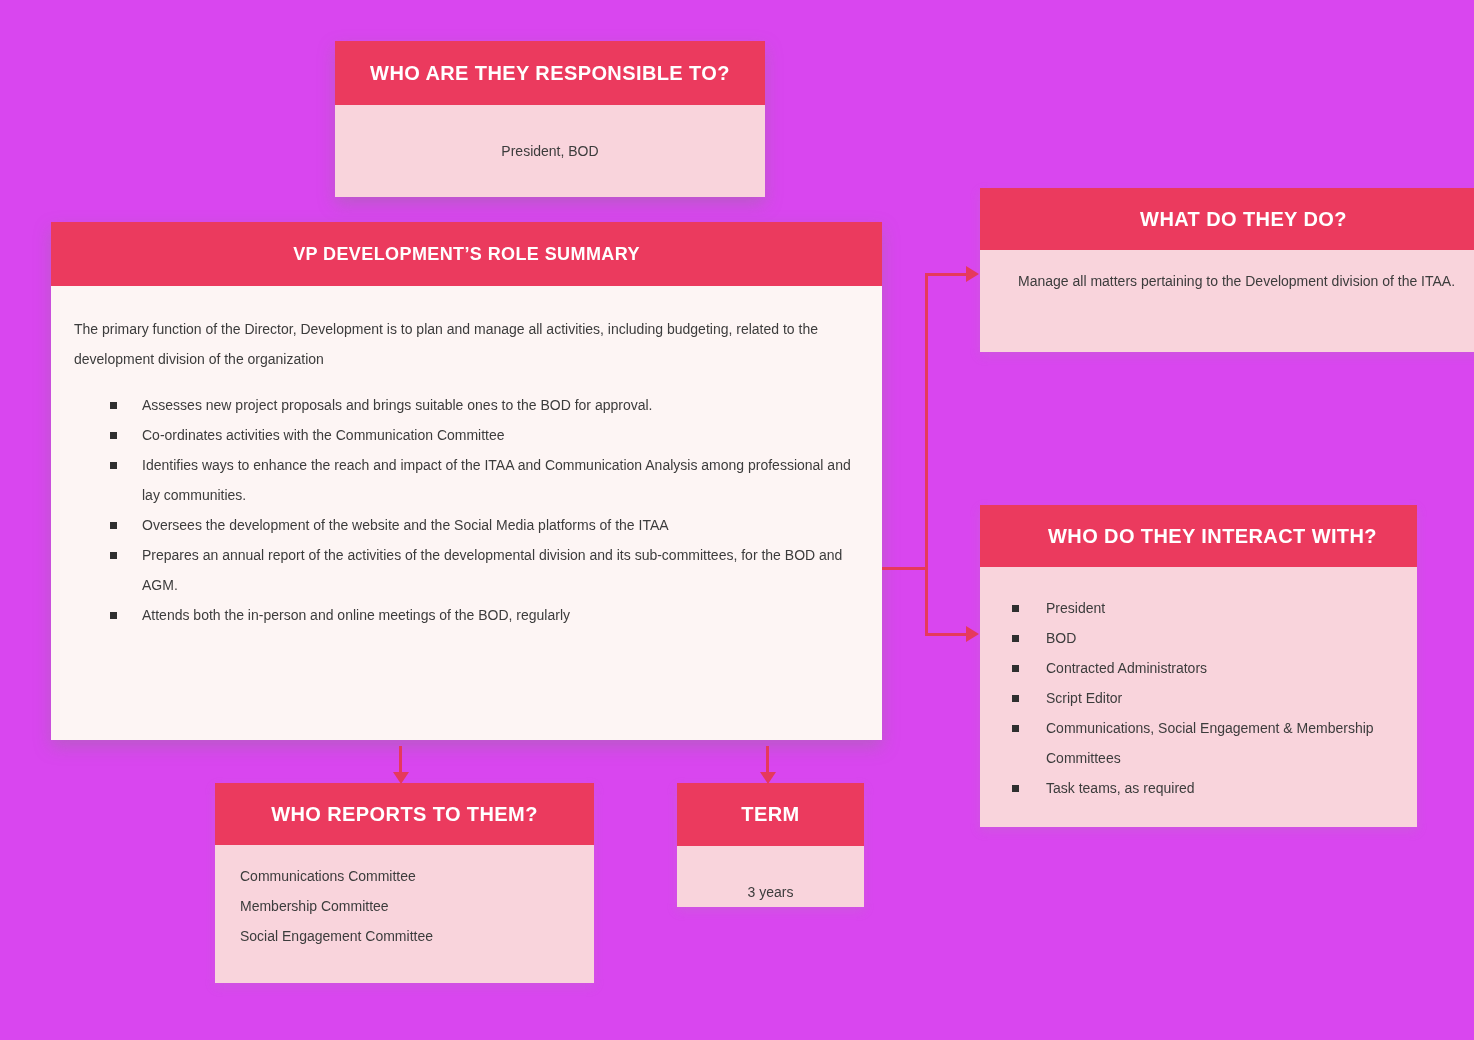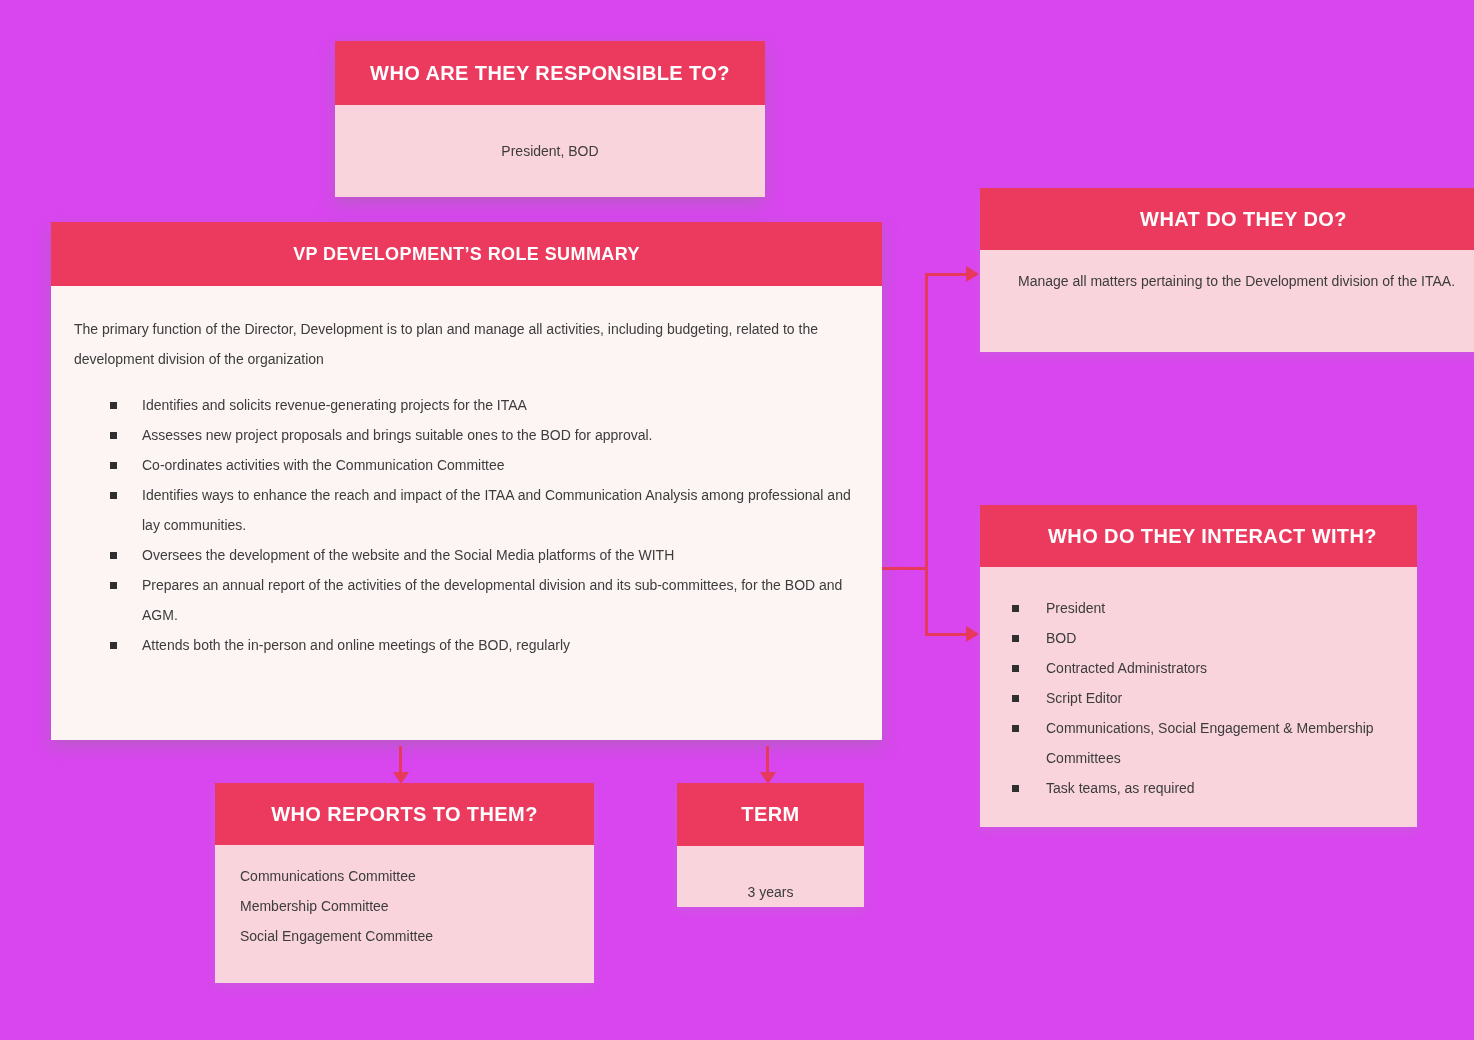--- a/index.html
+++ b/index.html
@@ -107,25 +107,25 @@
     </div>
   </div>
 
   <div class="box shadowed" id="box-role">
     <div class="box-header">
       <span>VP DEVELOPMENT’S ROLE SUMMARY</span>
     </div>
     <div class="box-body">
       <p class="intro">The primary function of the Director, Development is to plan and manage all activities, including budgeting, related to the development division of the organization</p>
       <ul class="sq-list">
-        <li><span class="sq"></span><span>Identifies and solicits revenue-generating projects for the ITAA</span></li>
+        <li><span class="sq"></span></li>
         <li><span class="sq"></span><span>Assesses new project proposals and brings suitable ones to the BOD for approval.</span></li>
         <li><span class="sq"></span><span>Co-ordinates activities with the Communication Committee</span></li>
         <li><span class="sq"></span><span>Identifies ways to enhance the reach and impact of the ITAA and Communication Analysis among professional and lay communities.</span></li>
-        <li><span class="sq"></span><span>Oversees the development of the website and the Social Media platforms of the WITH</span></li>
+        <li><span class="sq"></span><span>Oversees the development of the website and the Social Media platforms of the ITAA</span></li>
         <li><span class="sq"></span><span>Prepares an annual report of the activities of the developmental division and its sub-committees, for the BOD and AGM.</span></li>
         <li><span class="sq"></span><span>Attends both the in-person and online meetings of the BOD, regularly</span></li>
       </ul>
     </div>
   </div>
 
   <div class="box soft-shadow" id="box-what">
     <div class="box-header">
       <span>WHAT DO THEY DO?</span>
     </div>

